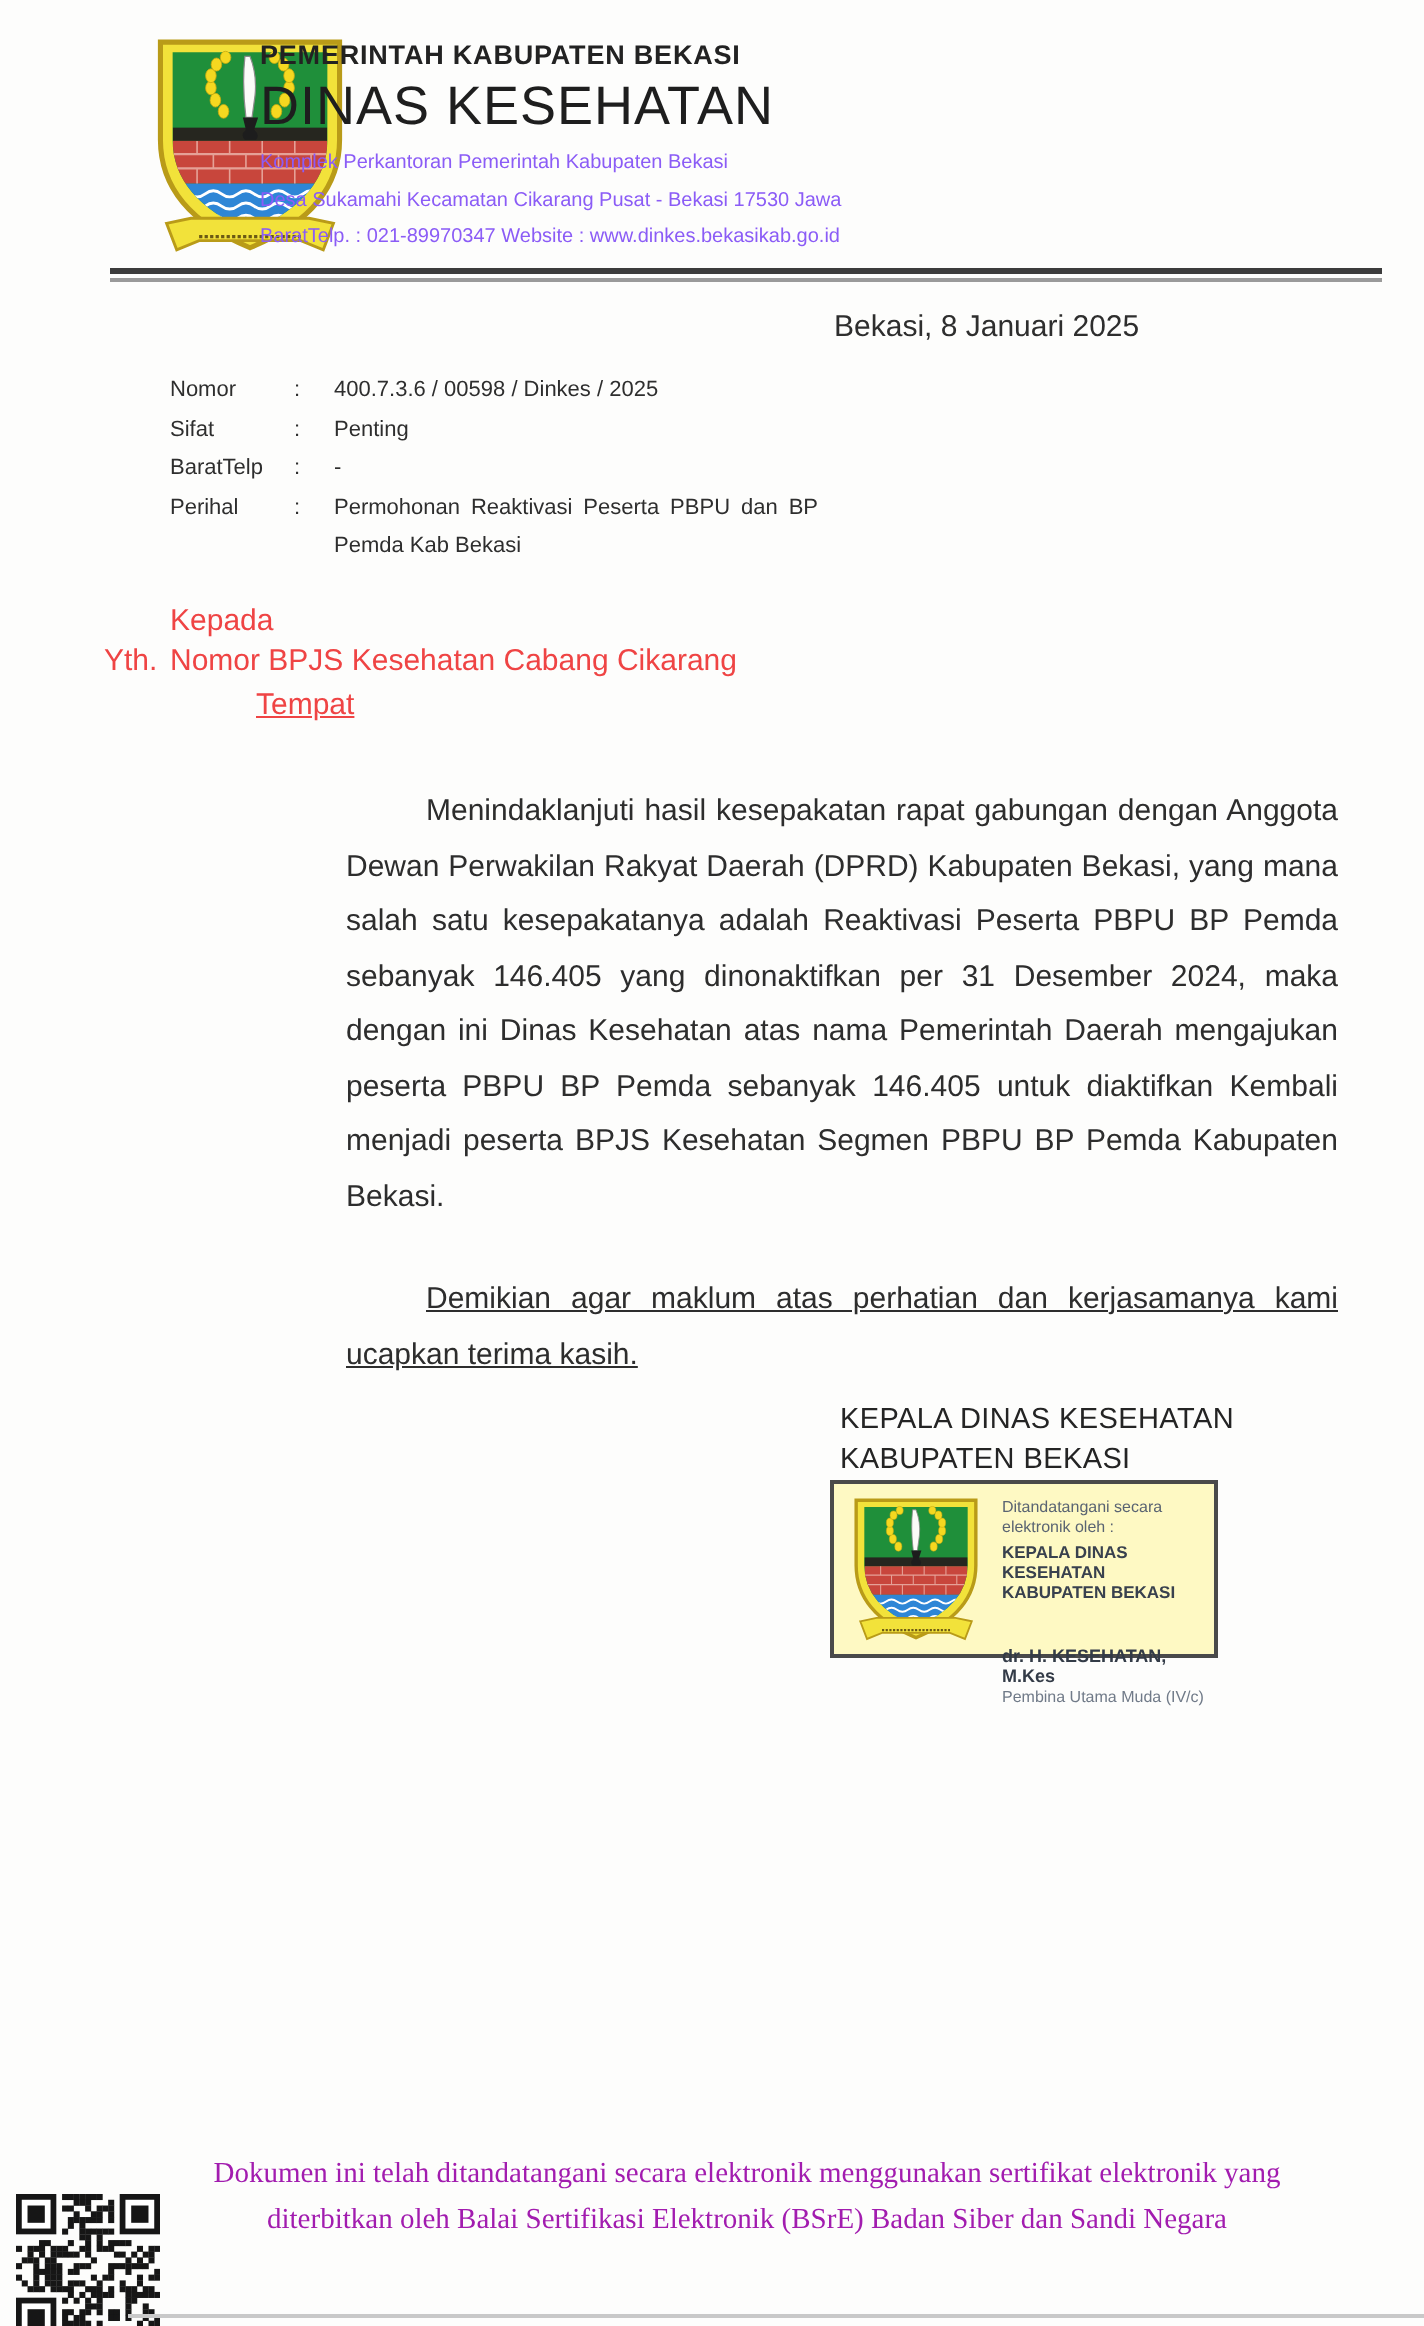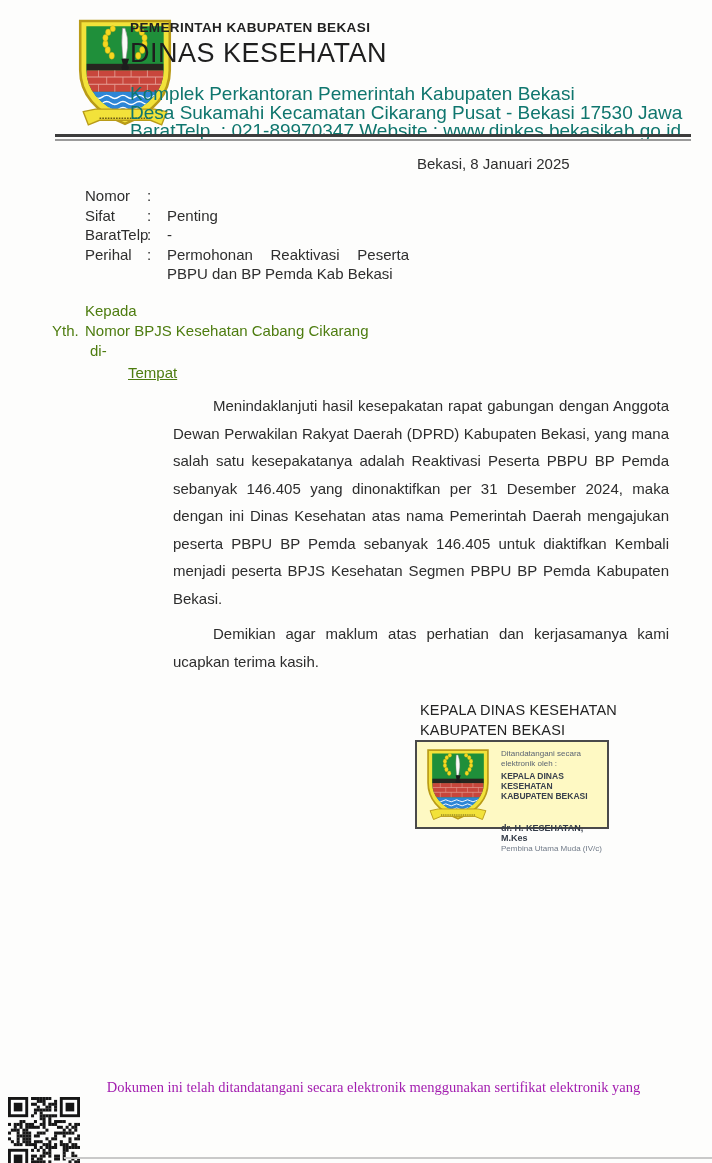--- a/index.html
+++ b/index.html
@@ -16,48 +16,48 @@
   }
 
   
   .letterhead-logo { position: absolute; left: 74px; top: 17px; width: 102px; height: 114px; }
   .letterhead-text {
     position: absolute; left: 130px; right: 20px; top: 20px;
     text-align: left; color: #262626;
   }
   .lh-gov   { font-size: 13.5px; font-weight: bold; letter-spacing: .4px; color: #222; }
   .lh-agency{ font-size: 27px; font-weight: normal; letter-spacing: .5px; margin-top: 3px; color: #1e1e1e; }
-  .lh-addr  { font-size: 19px; line-height: 18.5px; margin-top: 16px; color: #0f766e; }
+  .lh-addr  { font-size: 10px; line-height: 18.5px; margin-top: 4px; color: #8b5cf6; }
 
   .rule-wrap { position: absolute; left: 55px; right: 21px; top: 134px; }
   .rule-thick { height: 3px; background: #3c3c3c; }
   .rule-thin  { height: 1.5px; background: #9a9a9a; margin-top: 2px; }
 
   
   .date-line { position: absolute; left: 417px; top: 155px; font-size: 15px; color: #2e2e2e; }
 
-  .meta-block { position: absolute; left: 85px; top: 186px; font-size: 15px; color: #2e2e2e; }
+  .meta-block { position: absolute; left: 85px; top: 186px; font-size: 11px; color: #2e2e2e; }
   .meta-row { display: flex; line-height: 19.5px; }
   .meta-label { width: 62px; }
   .meta-sep   { width: 20px; text-align: left; }
   .meta-value { }
   .meta-value.perihal { width: 242px; text-align: justify; }
 
   
-  .recipient { position: absolute; left: 52px; top: 301px; font-size: 15px; line-height: 20px; color: #4d7c0f; }
+  .recipient { position: absolute; left: 52px; top: 301px; font-size: 15px; line-height: 20px; color: #ef4444; }
   .rcp-kepada { margin-left: 33px; }
   .rcp-line2  { display: flex; }
   .rcp-yth    { width: 33px; }
   .rcp-di     { margin-left: 38px; }
   .rcp-tempat { margin-left: 76px; margin-top: 2px; text-decoration: underline; }
 
   
   .body-block { position: absolute; left: 173px; width: 496px; top: 392px; font-size: 15px; color: #2d2d2d; }
   .body-block p { text-align: justify; text-indent: 40px; line-height: 27.5px; }
-  .body-block p + p { margin-top: 8px; }
+  .body-block p + p { margin-top: 24px; text-decoration: underline; }
 
   
   .sig-block { position: absolute; left: 420px; top: 701px; font-size: 14.5px; line-height: 19.5px; color: #242424; letter-spacing: .2px; }
   .stamp-box {
     position: absolute; left: 415px; top: 740px; width: 194px; height: 89px;
     border: 2px solid #4a4a4a; background: #fef9c3;
   }
   .stamp-logo { position: absolute; left: 7px; top: 5px; width: 68px; height: 77px; }
   .stamp-text { position: absolute; left: 84px; top: 7px; right: 4px; font-size: 8px; line-height: 10px; color: #5a6472; }
   .stamp-line1 { margin-bottom: 2px; }
@@ -137,20 +137,21 @@
     <div class="rule-thick"></div>
     <div class="rule-thin"></div>
   </div>
 
   <div class="date-line">Bekasi, 8 Januari 2025</div>
 
   <div class="meta-block">
     <div class="meta-row">
       <span class="meta-label">Nomor</span>
       <span class="meta-sep">:</span>
+      <span class="meta-value">400.7.3.6 / 00598 / Dinkes / 2025</span>
     </div>
     <div class="meta-row">
       <span class="meta-label">Sifat</span>
       <span class="meta-sep">:</span>
       <span class="meta-value">Penting</span>
     </div>
     <div class="meta-row">
       <span class="meta-label">BaratTelp</span>
       <span class="meta-sep">:</span>
       <span class="meta-value">-</span>
@@ -161,21 +162,20 @@
       <span class="meta-value perihal">Permohonan Reaktivasi Peserta PBPU dan BP Pemda Kab Bekasi</span>
     </div>
   </div>
 
   <div class="recipient">
     <div class="rcp-kepada">Kepada</div>
     <div class="rcp-line2">
       <span class="rcp-yth">Yth.</span>
       <span>Nomor BPJS Kesehatan Cabang Cikarang</span>
     </div>
-    <div class="rcp-di">di-</div>
     <div class="rcp-tempat">Tempat</div>
   </div>
 
   <div class="body-block">
     <p>Menindaklanjuti hasil kesepakatan rapat gabungan dengan Anggota Dewan Perwakilan Rakyat Daerah (DPRD) Kabupaten Bekasi, yang mana salah satu kesepakatanya adalah Reaktivasi Peserta PBPU BP Pemda sebanyak 146.405 yang dinonaktifkan per 31 Desember 2024, maka dengan ini Dinas Kesehatan atas nama Pemerintah Daerah mengajukan peserta PBPU BP Pemda sebanyak 146.405 untuk diaktifkan Kembali menjadi peserta BPJS Kesehatan Segmen PBPU BP Pemda Kabupaten Bekasi.</p>
     <p>Demikian agar maklum atas perhatian dan kerjasamanya kami ucapkan terima kasih.</p>
   </div>
 
   <div class="sig-block">
     <div>KEPALA DINAS KESEHATAN</div>
@@ -189,20 +189,21 @@
       <div class="stamp-line1">Ditandatangani secara elektronik oleh :</div>
       <div class="stamp-bold">KEPALA DINAS KESEHATAN</div>
       <div class="stamp-bold">KABUPATEN BEKASI</div>
       <div class="stamp-name">dr. H. KESEHATAN, M.Kes</div>
       <div class="stamp-rank">Pembina Utama Muda (IV/c)</div>
     </div>
   </div>
 
   <div class="footer-note">
     <div>Dokumen ini telah ditandatangani secara elektronik menggunakan sertifikat elektronik yang</div>
+    <div>diterbitkan oleh Balai Sertifikasi Elektronik (BSrE) Badan Siber dan Sandi Negara</div>
   </div>
   <svg class="qr-code" id="qr" viewBox="0 0 25 25">
       <rect x="8" y="0" width="1.05" height="1.05" fill="#161616"></rect>
       <rect x="9" y="0" width="1.05" height="1.05" fill="#161616"></rect>
       <rect x="10" y="0" width="1.05" height="1.05" fill="#161616"></rect>
       <rect x="11" y="0" width="1.05" height="1.05" fill="#161616"></rect>
       <rect x="12" y="0" width="1.05" height="1.05" fill="#161616"></rect>
       <rect x="13" y="0" width="1.05" height="1.05" fill="#161616"></rect>
       <rect x="14" y="0" width="1.05" height="1.05" fill="#161616"></rect>
       <rect x="10" y="1" width="1.05" height="1.05" fill="#161616"></rect>

